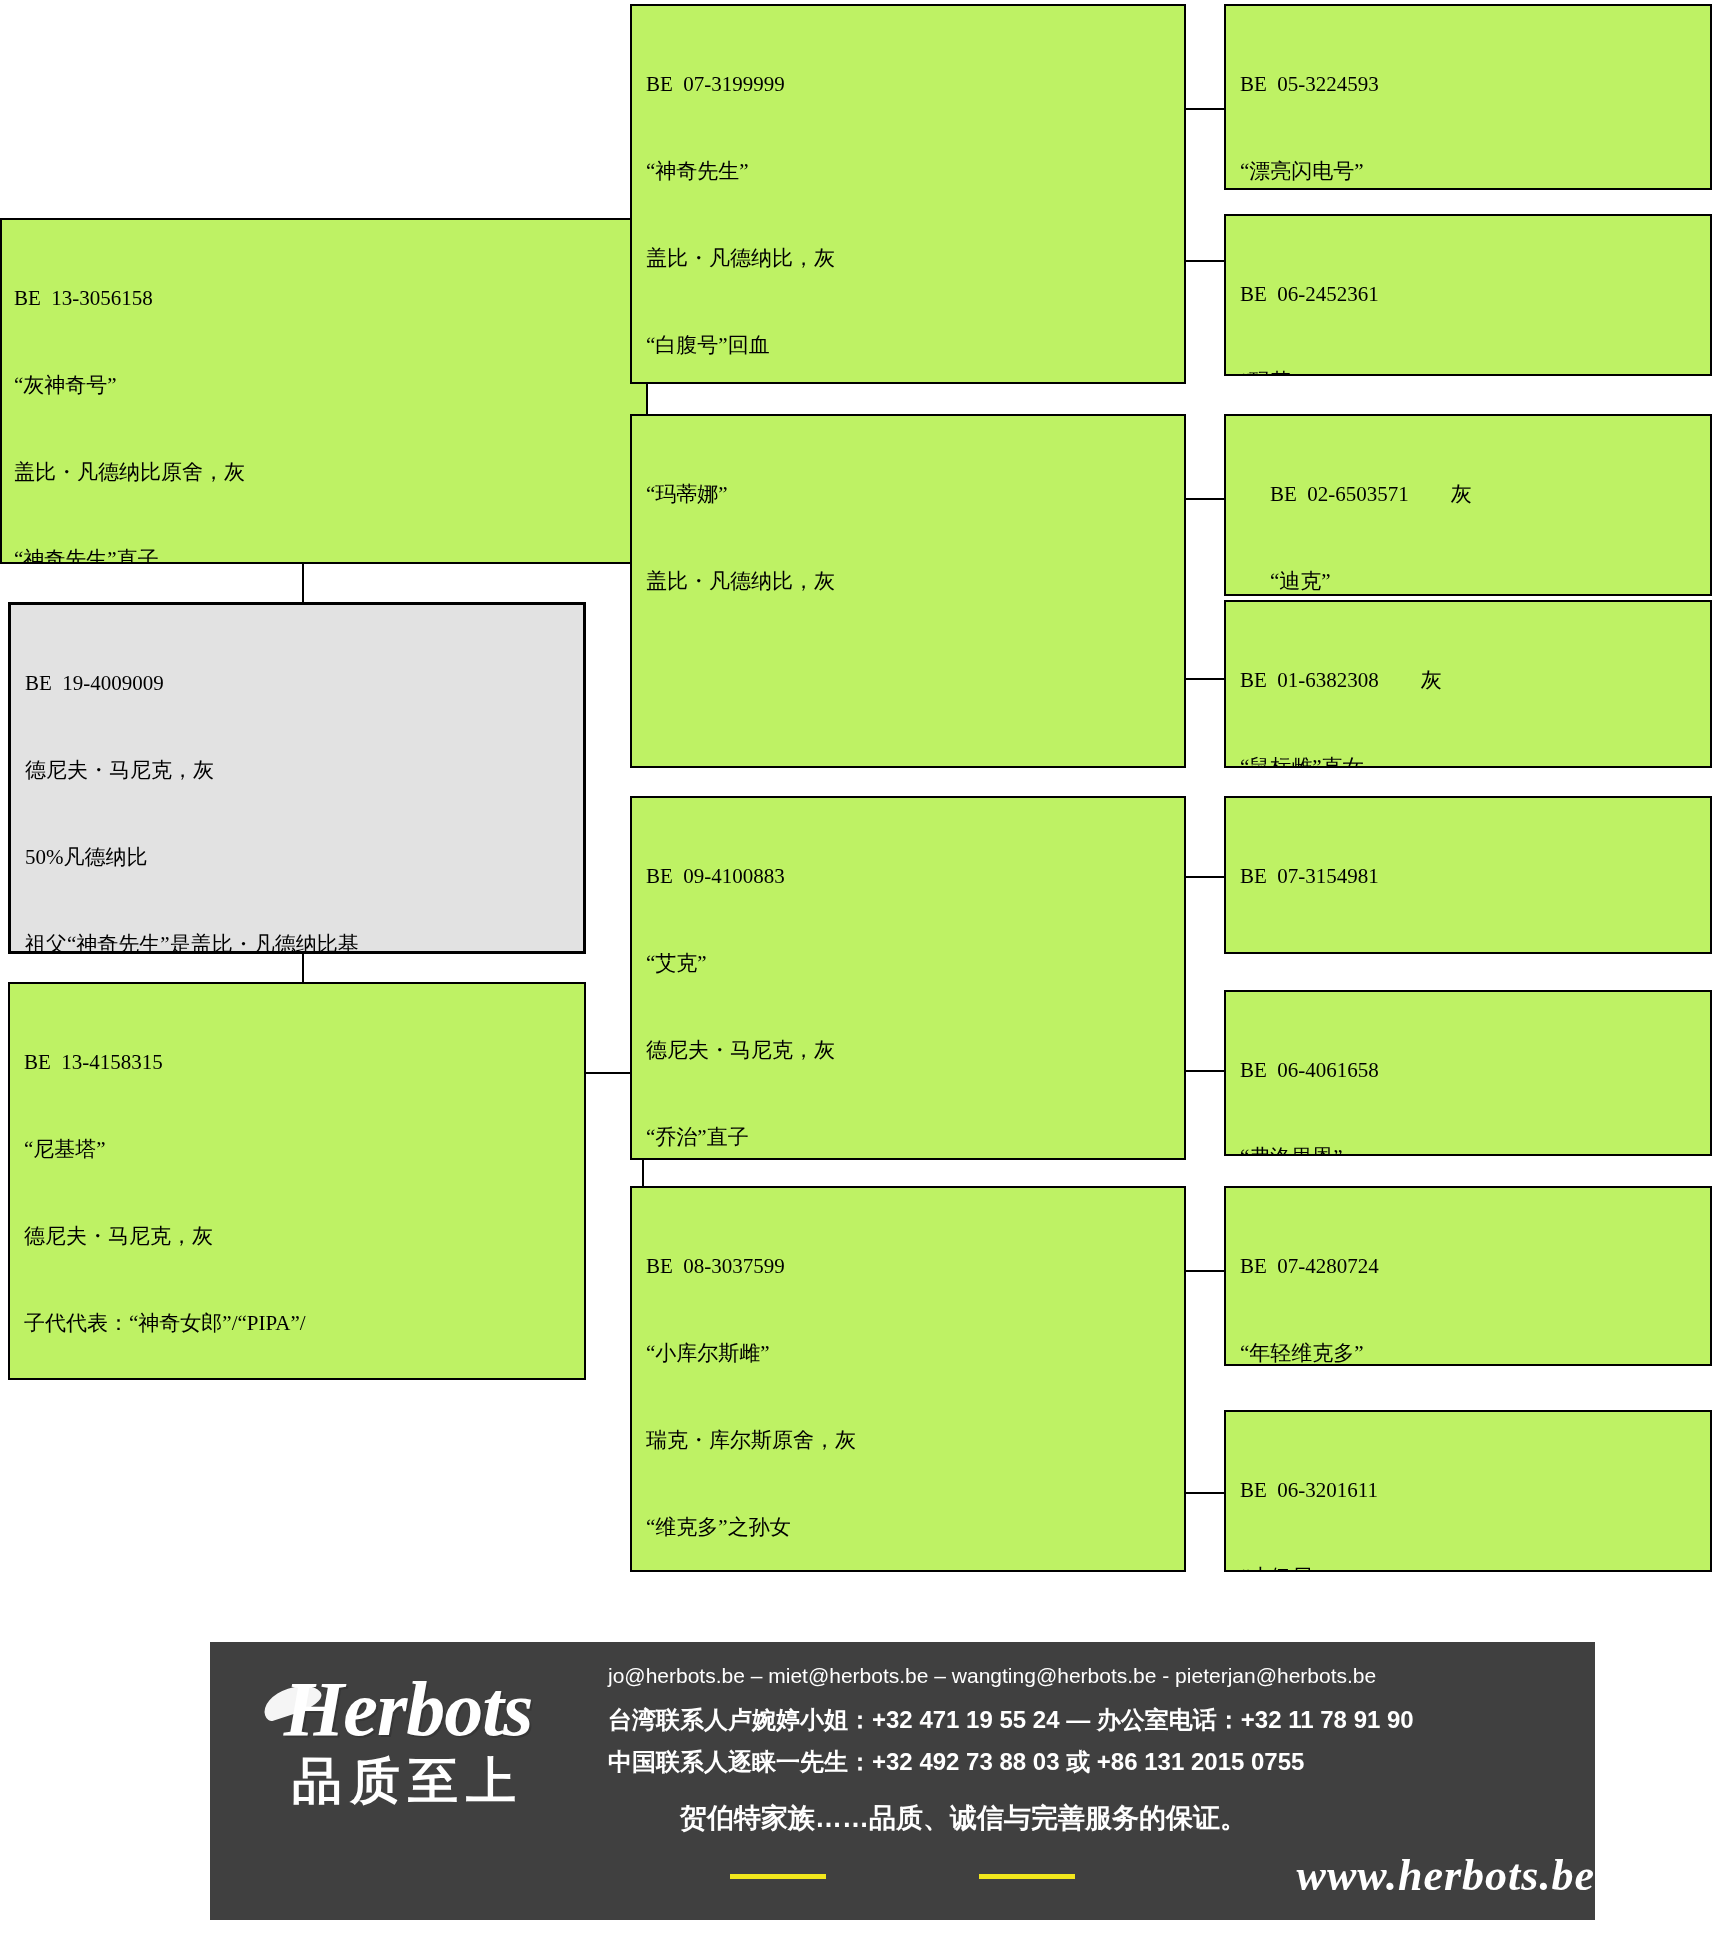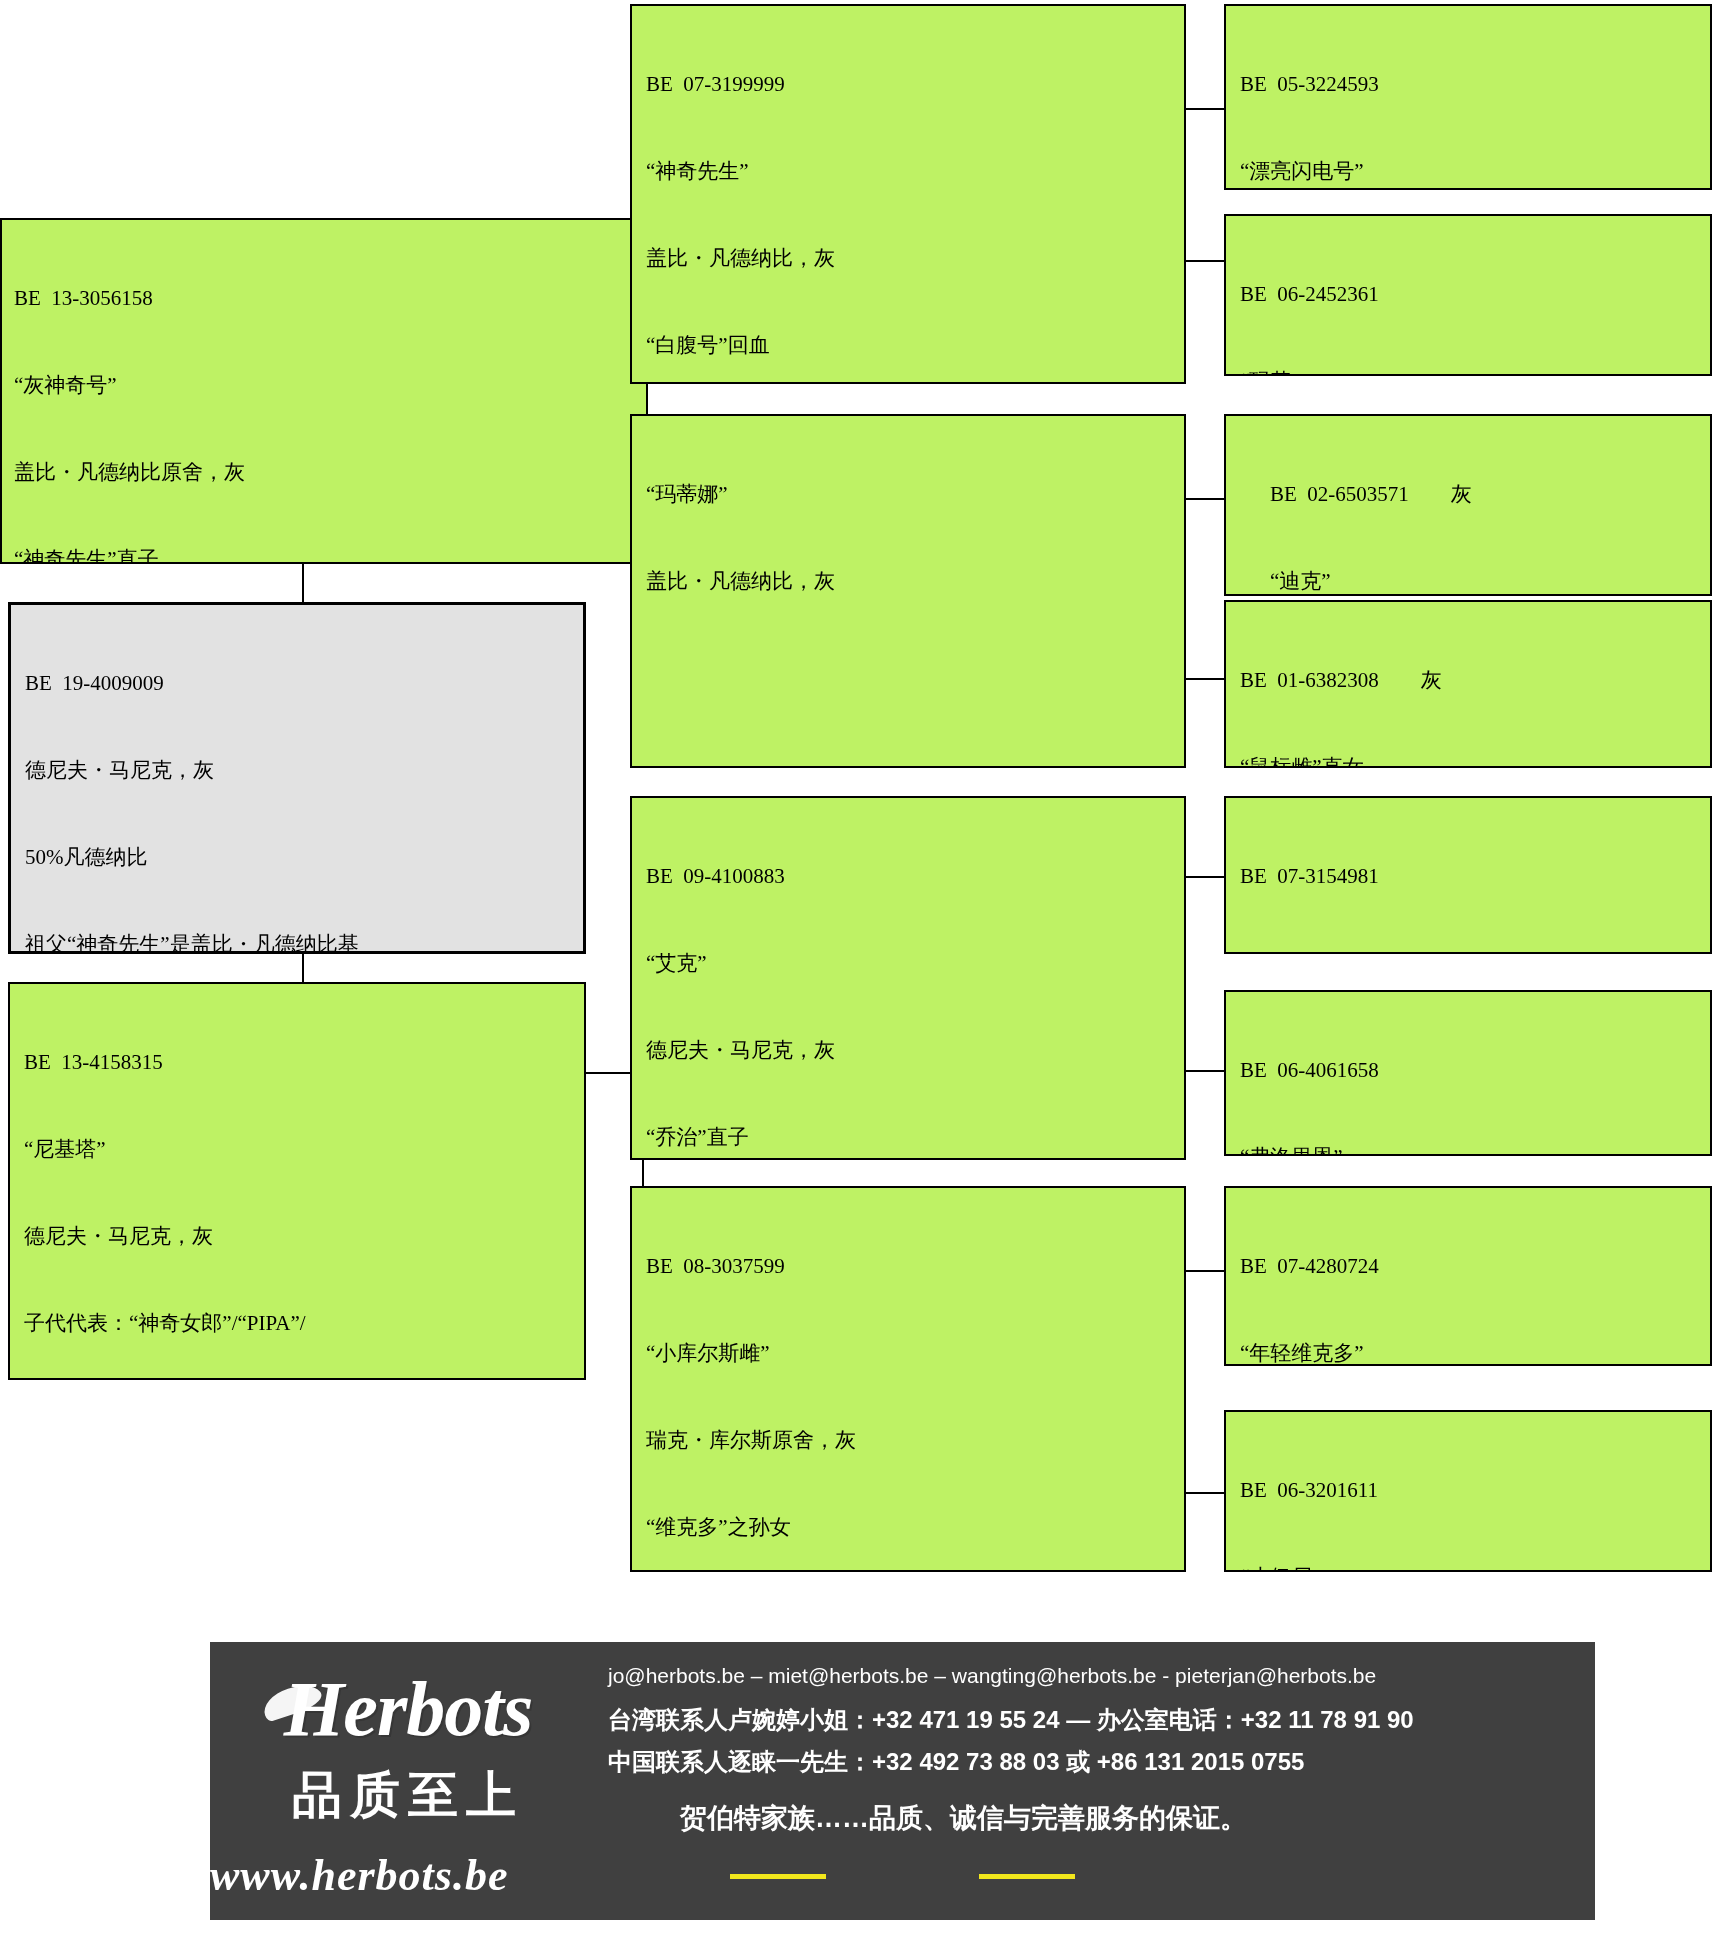--- a/index.html
+++ b/index.html
@@ -60,21 +60,20 @@
     font-size:78px;
     line-height:1;
     letter-spacing:-1px;
     text-shadow:2px 2px 0 rgba(0,0,0,.15);
   }
   .banner .logo .sub{
     font-family:"Liberation Sans",sans-serif;
     font-weight:bold;
     font-size:50px;
     letter-spacing:8px;
-    margin-top:14px;
   }
   .banner .feather{
     position:absolute;
     left:34px;top:18px;
     width:60px;height:26px;
     border-radius:50% 50% 50% 10%/70% 60% 40% 30%;
     background:#fff;
     transform:rotate(-18deg);
     opacity:.95;
   }
@@ -103,21 +102,21 @@
     left:470px;top:158px;
     color:#fff;
     font-family:"Liberation Sans",sans-serif;
     font-size:27px;
     font-weight:bold;
     white-space:nowrap;
   }
   .banner .url{
     position:absolute;
     left:0;right:0;top:208px;
-    text-align:left;
+    text-align:right;
     color:#fff;
     font-family:"Liberation Serif",serif;
     font-style:italic;
     font-weight:bold;
     font-size:44px;
     letter-spacing:1px;
   }
   .banner .rule{
     position:absolute;
     top:232px;

